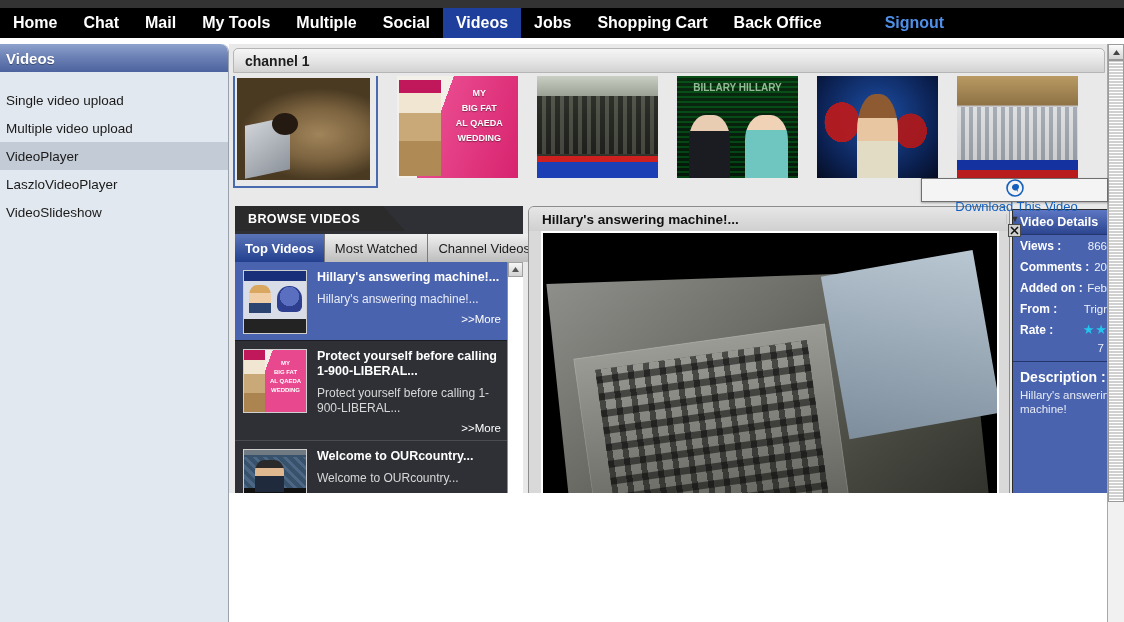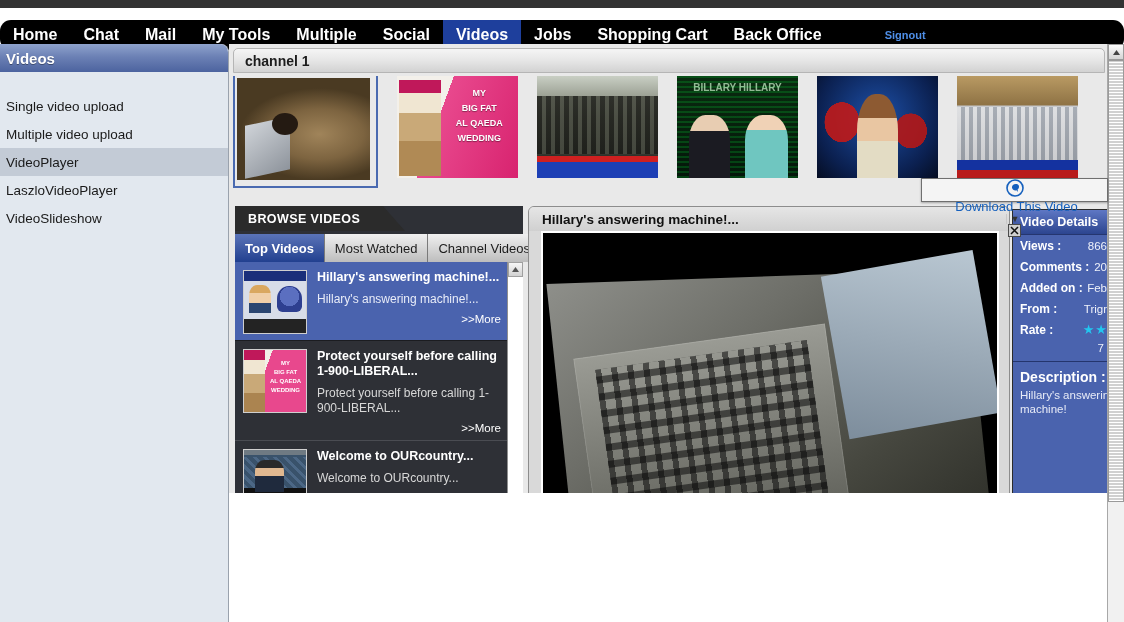--- a/index.html
+++ b/index.html
@@ -6,51 +6,51 @@
   body{
     width:1124px;height:622px;overflow:hidden;
     background:#ffffff;
     font-family:"Liberation Sans", sans-serif;
     font-size:13px;color:#000;
   }
   #app{position:relative;width:1124px;height:622px;overflow:hidden;background:#fff;}
 
   
   .topstrip{position:absolute;left:0;top:0;width:1124px;height:8px;background:#333333;}
-  .navbar{position:absolute;left:0;top:20px;width:1124px;height:30px;background:#000;border-radius:11px;}
+  .navbar{position:absolute;left:0;top:8px;width:1124px;height:30px;background:#000;}
   .navlist{display:flex;align-items:stretch;height:30px;}
   .navitem{
     display:flex;align-items:center;padding:0 13px;height:30px;
     color:#ffffff;font-size:16px;font-weight:bold;white-space:nowrap;
     cursor:pointer;letter-spacing:0px;
   }
   .navitem.active{background:#1e3f9c;color:#fff;}
   .navspacer{flex:0 0 40px;}
   .signout{
     display:flex;align-items:center;height:30px;padding:0 10px;
-    color:#4f8fe8;font-size:11px;font-weight:bold;cursor:pointer;white-space:nowrap;
+    color:#4f8fe8;font-size:16px;font-weight:bold;cursor:pointer;white-space:nowrap;
   }
 
   
   .sidebar{
     position:absolute;left:0;top:44px;width:228px;height:578px;
     background:#e2e8ef;border-right:1px solid #9aa2ad;
     border-top-right-radius:8px;
     overflow:hidden;
   }
   .sidebar-header{
     height:28px;
     background:linear-gradient(to bottom,#8fa3cd 0%,#6c81b5 45%,#4c639f 100%);
     border-top-right-radius:8px;
     display:flex;align-items:center;
     color:#ffffff;font-size:15px;font-weight:bold;
     padding-left:6px;
     text-shadow:0 1px 0 rgba(0,0,0,.35);
   }
-  .sb-list{padding-top:20px;}
+  .sb-list{padding-top:14px;}
   .sb-item{
     height:28px;display:flex;align-items:center;
     padding-left:6px;font-size:13.5px;color:#1a1a1a;cursor:pointer;
   }
   .sb-item.sel{background:#c3cbd6;}
 
   
   .main{
     position:absolute;left:229px;top:44px;width:882px;height:449px;
     background:#e9e9e9;overflow:hidden;

